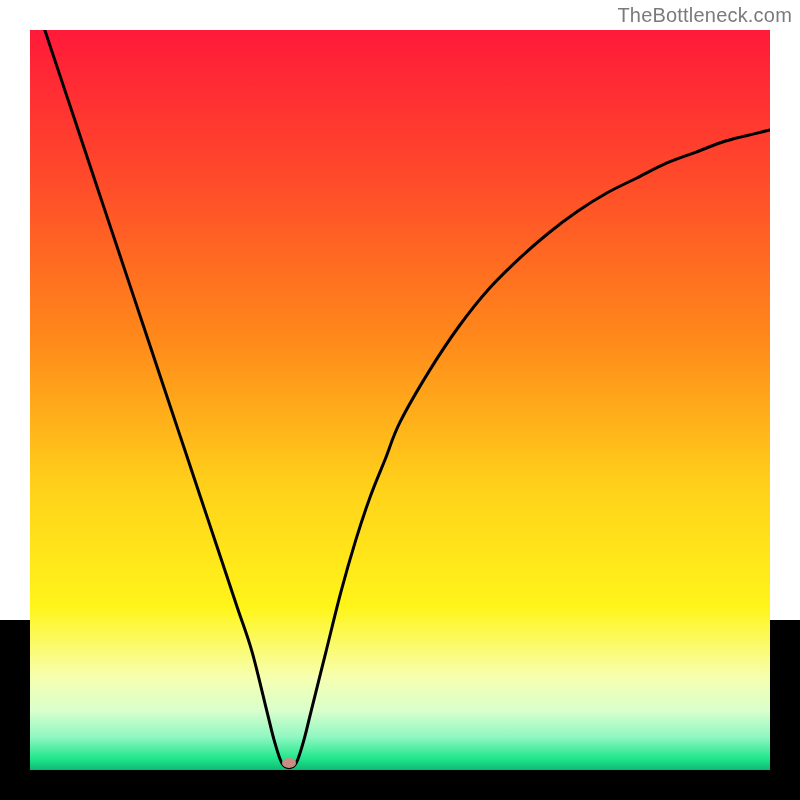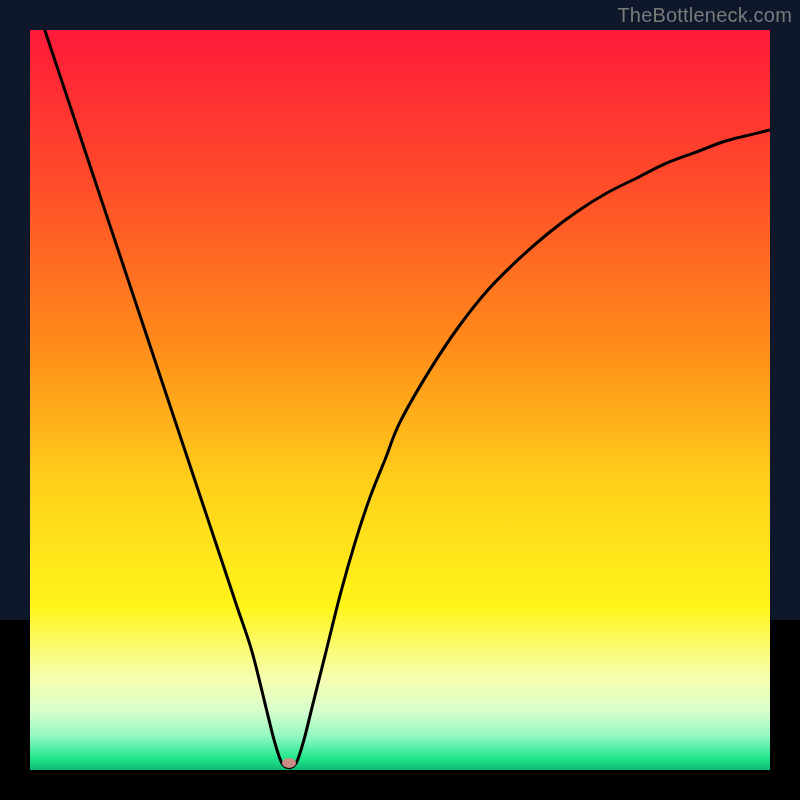--- a/index.html
+++ b/index.html
@@ -8,21 +8,21 @@
     width: 800px;
     height: 800px;
     background: #000;
     font-family: Arial, Helvetica, sans-serif;
     overflow: hidden;
   }
   #frame {
     position: relative;
     width: 800px;
     height: 620px;
-    background: #0f172a;
+    background: #ffffff;
   }
   #plot-area {
     position: absolute;
     left: 30px;
     top: 30px;
     width: 740px;
     height: 740px;
     overflow: hidden;
   }
   #gradient {

